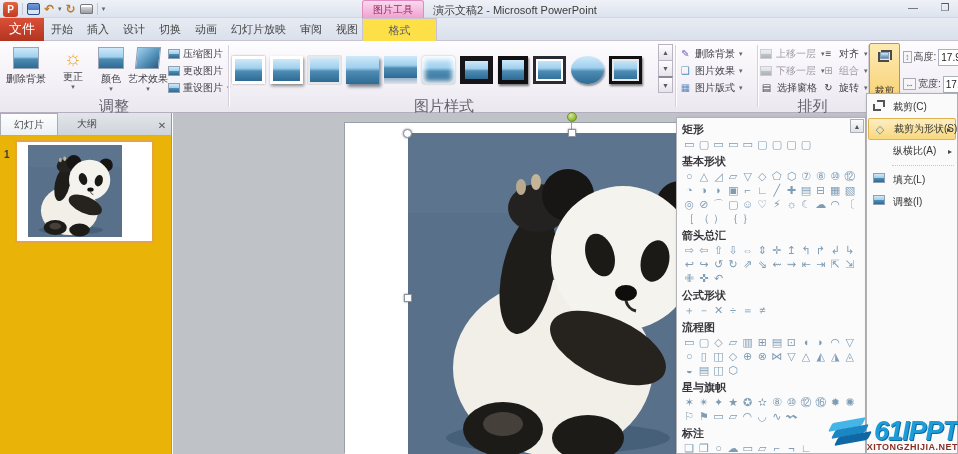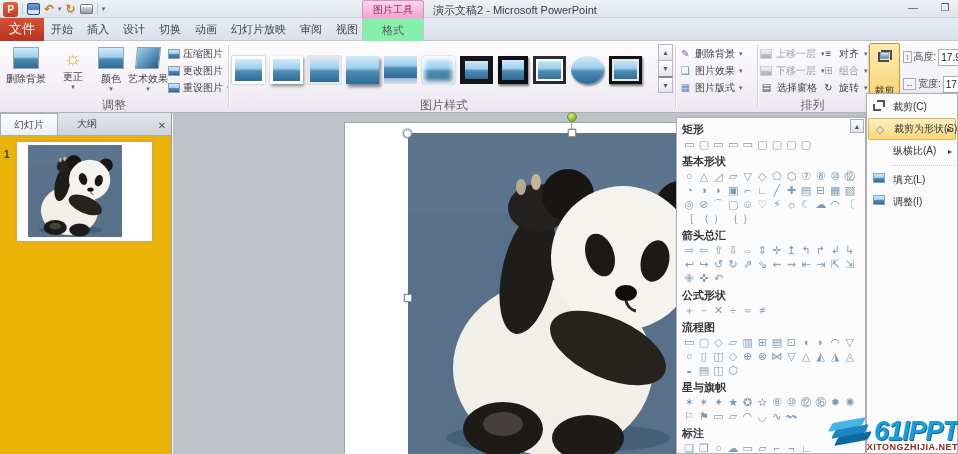--- a/index.html
+++ b/index.html
@@ -26,28 +26,28 @@
 .wintitle { position:absolute; left:433px; top:3px; font-size:11px; color:#3c3c3c; }
 .winbtns { position:absolute; right:4px; top:2px; display:flex; gap:14px; font-size:10px; color:#555; }
 .winbtn { width:18px; text-align:center; }
 
 
 .tabrow { position:absolute; left:0; top:18px; right:0; height:23px;
   background:linear-gradient(#e7ebf3,#dae1ec); border-bottom:1px solid #c8c3cf; display:flex; }
 .filetab { width:44px; height:23px; background:linear-gradient(#da5038,#b23420); color:#fff;
   font-size:13px; text-align:center; line-height:22px; }
 .tab { padding:0 7px; font-size:11px; color:#454545; line-height:22px; }
-.fmttab { position:absolute; left:362px; top:18px; width:62px; height:24px; background:#86efac;
+.fmttab { position:absolute; left:362px; top:18px; width:75px; height:24px; background:#fde047;
   border:1px solid #c8c3cf; border-bottom:none; color:#5c5c64; font-size:11px; text-align:center; line-height:22px; }
 
 
 .ribbon { position:absolute; left:0; top:41px; right:0; height:72px;
   background:linear-gradient(#fdfcfe 0%,#f4f1f7 55%,#ebe7ef 100%); border-bottom:1px solid #b5aec0; }
 .vdiv { position:absolute; top:4px; height:62px; width:1px; background:#d6d0dd; box-shadow:1px 0 0 #fff; }
-.grouplabel { position:absolute; font-size:12px; color:#67616e; text-align:center; }
+.grouplabel { position:absolute; font-size:15px; color:#67616e; text-align:center; }
 .bigbtn { position:absolute; top:2px; width:38px; height:66px; text-align:center; font-size:10px; color:#3f3f46; }
 .bigbtn .lbl { display:block; margin-top:2px; line-height:11px; }
 .bigbtn .caret { display:block; font-size:7px; color:#666; margin-top:1px; }
 .pic-lg { display:inline-block; width:26px; height:22px; border:1px solid #9aa4b2; margin-top:4px;
   background:linear-gradient(180deg,#cfe9f8 0%,#9fd0ee 45%,#4f8cb4 55%,#2e6b94 100%); }
 .sunicon { display:inline-block; width:22px; height:22px; margin-top:4px; color:#f0a72b; font-size:20px; line-height:22px; }
 .brushicon { display:inline-block; width:24px; height:22px; margin-top:4px;
   background:linear-gradient(135deg,#9fd0ee 0%,#4f8cb4 60%,#2b5d85 100%); border:1px solid #8fa0b2; transform:skewX(-6deg); }
 .smallcol { position:absolute; left:168px; top:4px; width:60px; }
 .smallbtn { display:flex; align-items:center; height:17px; font-size:10px; color:#3f3f46; gap:3px; white-space:nowrap; }

